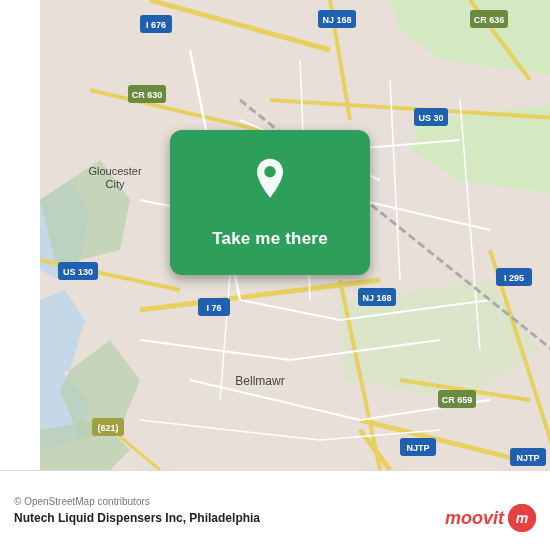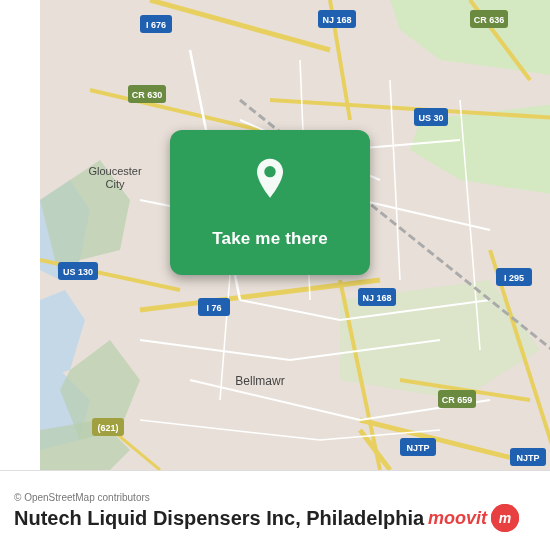--- a/index.html
+++ b/index.html
@@ -73,30 +73,30 @@
       border-top: 1px solid #ddd;
     }
 
     #copyright-text {
       font-size: 10px;
       color: #777;
       margin-bottom: 4px;
     }
 
     #location-name {
-      font-size: 20px;
+      font-size: 12px;
       font-weight: 600;
       color: #222;
     }
 
     
     #moovit-logo {
       position: absolute;
       bottom: 18px;
-      right: 31px;
+      right: 14px;
       display: flex;
       align-items: center;
       gap: 4px;
     }
 
     #moovit-text {
       font-size: 18px;
       font-weight: 700;
       color: #e84040;
       font-style: italic;

